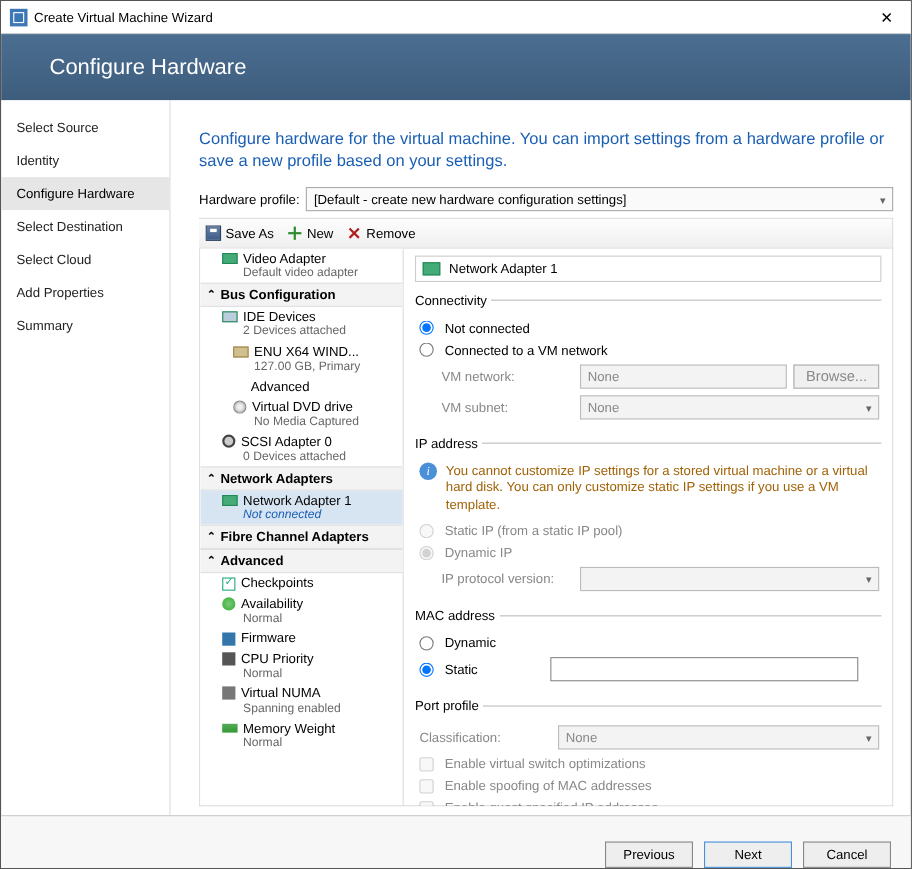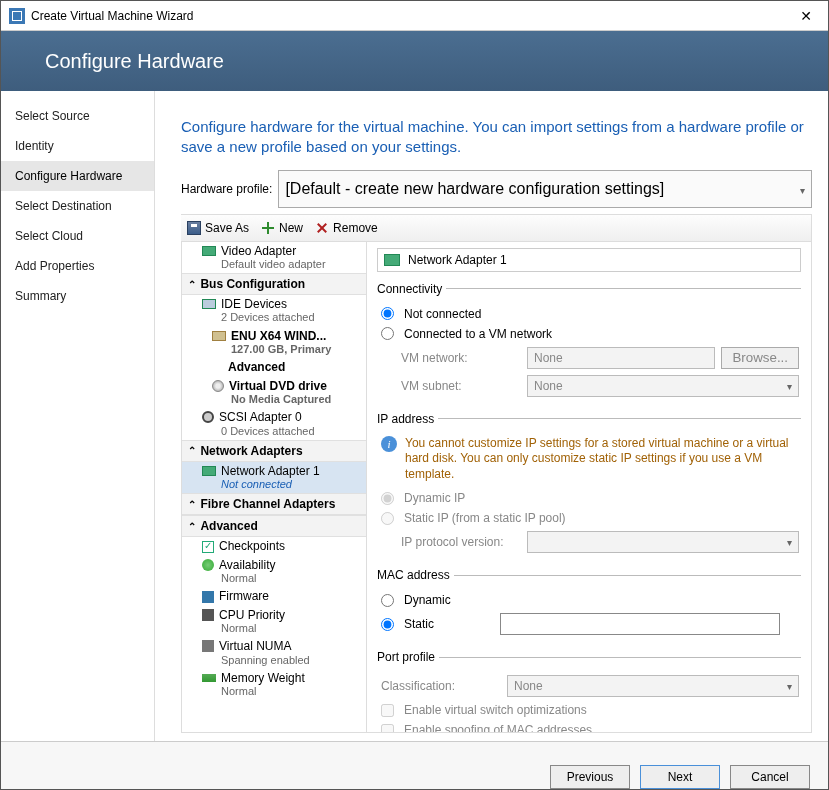--- a/index.html
+++ b/index.html
@@ -85,27 +85,27 @@
 
   .hwprofile-row {
     display: flex;
     align-items: center;
     gap: 6px;
     margin-bottom: 6px;
   }
   .hwprofile-row label { font-size: 12px; }
   .hwprofile-row .combo {
     flex: 1;
-    height: 38px;
+    height: 22px;
     border: 1px solid #aaa;
     background: #fafafa;
     display: flex;
     align-items: center;
     padding: 0 6px;
-    font-size: 16px;
+    font-size: 12px;
     justify-content: space-between;
   }
 
   
   .toolbar {
     height: 28px;
     border: 1px solid #ddd;
     border-left: none;
     background: linear-gradient(#fdfdfd, #efefef);
     display: flex;
@@ -153,21 +153,21 @@
     padding: 3px 6px;
     display: flex;
     align-items: center;
     gap: 4px;
   }
   .tree .cat .chev { font-size: 10px; }
   .tree .item {
     padding: 2px 6px 2px 20px;
     line-height: 1.2;
   }
-  .tree .item.l2 { padding-left: 30px; font-weight: bold; }
+  .tree .item.l2 { padding-left: 30px; }
   .tree .item .t-main { display:flex; align-items:center; gap:5px; }
   .tree .item .t-sub { color:#666; font-size:11px; padding-left: 19px; }
   .tree .item.selected { background: #d7e4f2; }
   .tree .item .status-link { color:#1a5fb4; font-style: italic; font-size: 11px; padding-left:19px; }
   .tree .nic-icon, .tree .gen-icon {
     width:14px; height:10px; display:inline-block;
     background:#4a7; border:1px solid #285;
   }
   .tree .hdd-icon { width:14px; height:10px; background:#d0c090; border:1px solid #a08040; display:inline-block; }
   .tree .disc-icon { width:12px; height:12px; border-radius:50%; background:radial-gradient(circle,#eee 30%,#bbb 70%); border:1px solid #888; display:inline-block; }
@@ -471,26 +471,26 @@
           </div>
         </fieldset>
 
         <fieldset class="group">
           <legend>IP address</legend>
           <div class="info-row">
             <span class="info-icon">i</span>
             <span class="info-text">You cannot customize IP settings for a stored virtual machine or a virtual hard disk. You can only customize static IP settings if you use a VM template.</span>
           </div>
           <div class="radio-row disabled">
+            <input type="radio" name="ip" disabled="" style="">
+            <label>Static IP (from a static IP pool)</label>
+          </div>
+          <div class="radio-row disabled">
             <input type="radio" name="ip" checked="" disabled="" style="">
             <label>Dynamic IP</label>
-          </div>
-          <div class="radio-row disabled">
-            <input type="radio" name="ip" disabled="" style="">
-            <label>Static IP (from a static IP pool)</label>
           </div>
           <div class="form-row disabled">
             <span class="flabel">IP protocol version:</span>
             <span class="fval">
                 <span></span>
                 <span class="chev-down"></span>
               </span>
           </div>
         </fieldset>
 

